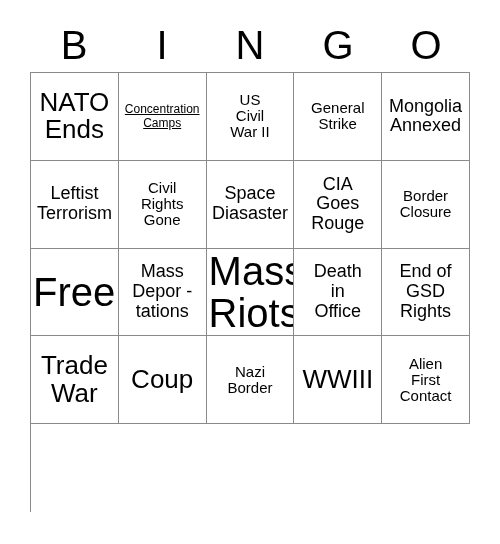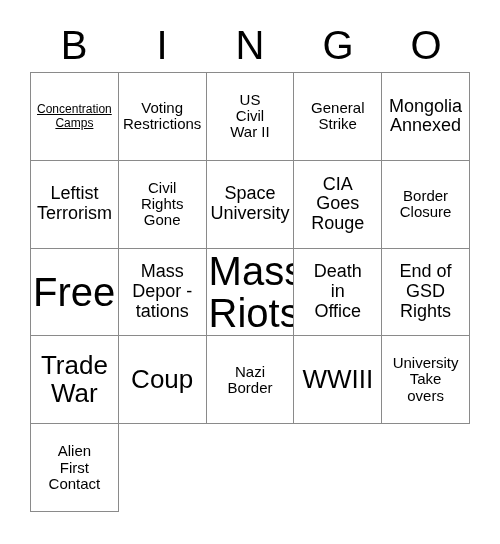--- a/index.html
+++ b/index.html
@@ -96,26 +96,26 @@
   <div class="header-row">
     <div class="header-letter">B</div>
     <div class="header-letter">I</div>
     <div class="header-letter">N</div>
     <div class="header-letter">G</div>
     <div class="header-letter">O</div>
   </div>
 
   <div class="grid" id="bingo-grid">
       <div class="cell">
+        <span class="cell-text fs-xl">NATO
+Ends</span>
+      </div>
+      <div class="cell">
         <span class="cell-text fs-xs">Concentration
 Camps</span>
-      </div>
-      <div class="cell">
-        <span class="cell-text fs-sm">Voting
-Restrictions</span>
       </div>
       <div class="cell">
         <span class="cell-text fs-lg">US
 Civil
 War II</span>
       </div>
       <div class="cell">
         <span class="cell-text fs-lg">General
 Strike</span>
       </div>
@@ -127,21 +127,21 @@
         <span class="cell-text fs-md">Leftist
 Terrorism</span>
       </div>
       <div class="cell">
         <span class="cell-text fs-lg">Civil
 Rights
 Gone</span>
       </div>
       <div class="cell">
         <span class="cell-text fs-md">Space
-University</span>
+Diasaster</span>
       </div>
       <div class="cell">
         <span class="cell-text fs-md">CIA
 Goes
 Rouge</span>
       </div>
       <div class="cell">
         <span class="cell-text fs-lg">Border
 Closure</span>
       </div>
@@ -175,24 +175,19 @@
         <span class="cell-text fs-xl">Coup</span>
       </div>
       <div class="cell">
         <span class="cell-text fs-lg">Nazi
 Border</span>
       </div>
       <div class="cell">
         <span class="cell-text fs-xl">WWIII</span>
       </div>
       <div class="cell">
-        <span class="cell-text fs-sm">University
-Take
-overs</span>
-      </div>
-      <div class="cell">
         <span class="cell-text fs-lg">Alien
 First
 Contact</span>
       </div>
     </div>
 
 </div>
 
 </body></html>

